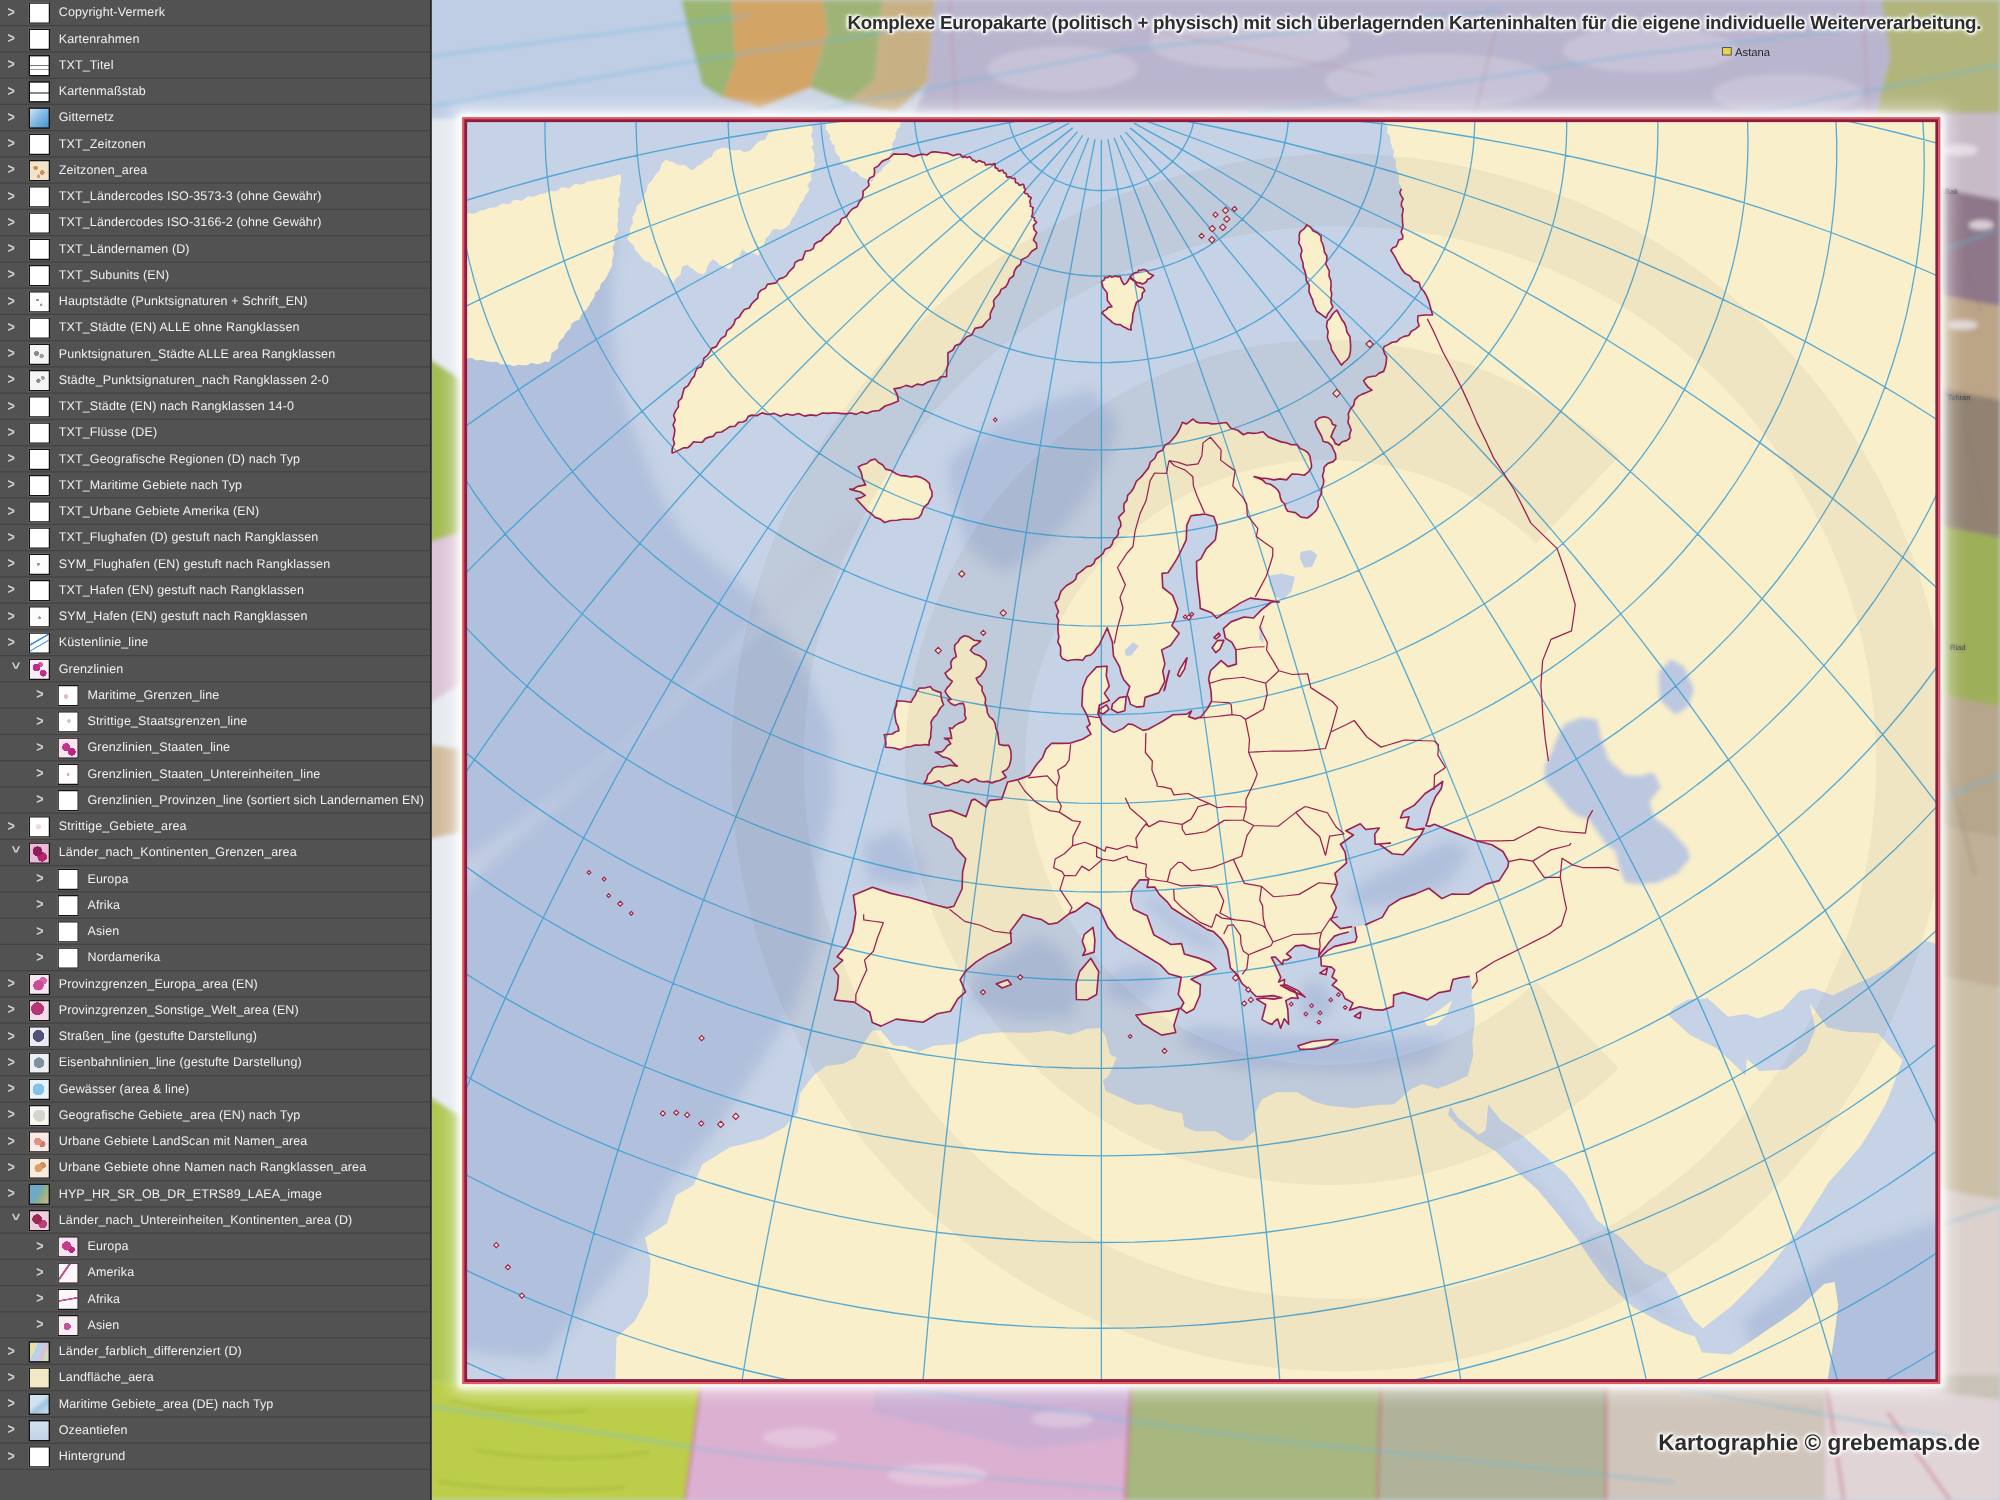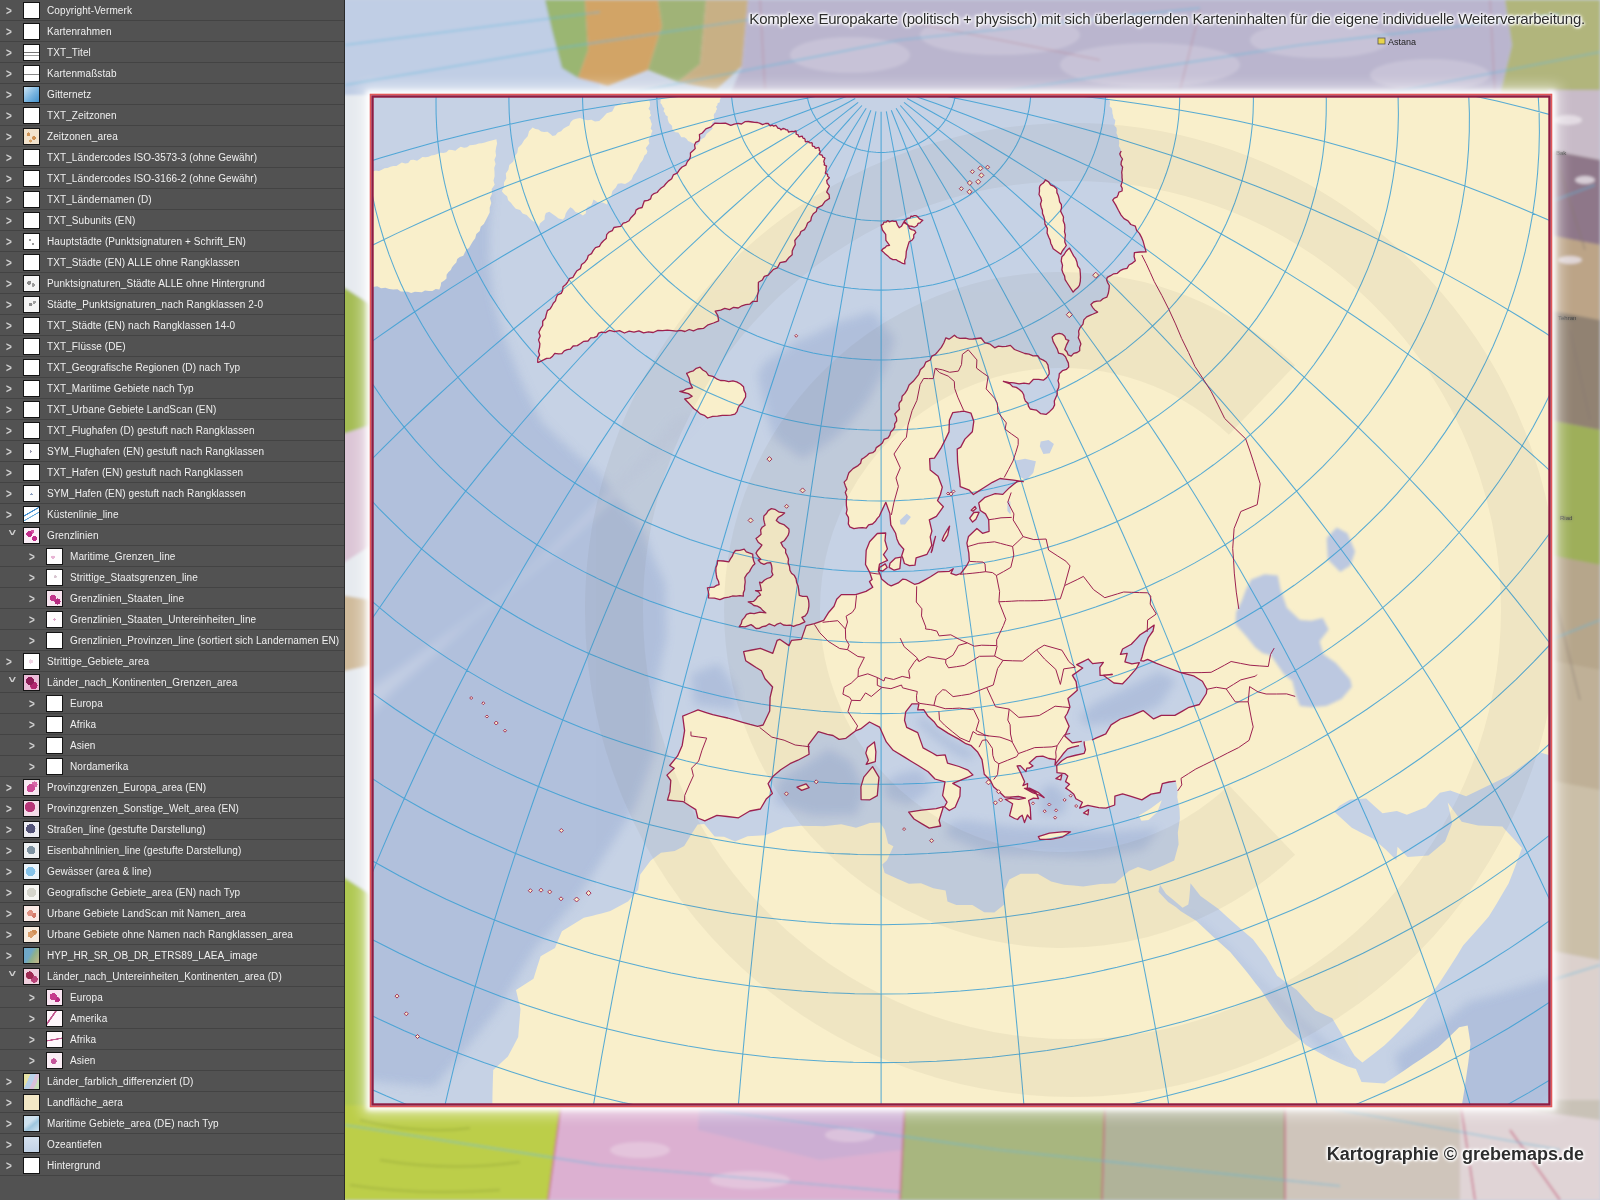--- a/index.html
+++ b/index.html
@@ -4,21 +4,21 @@
 html,body{width:1600px;height:1200px;overflow:hidden;font-family:"Liberation Sans",sans-serif;background:#525252}
 #stage{position:relative;width:1600px;height:1200px}
 #bgsvg{position:absolute;left:0;top:0}
 #panel{position:absolute;left:0;top:0;width:345px;height:1200px;background:#525252;border-right:1px solid #2a2a2a;z-index:5;overflow:hidden}
 .row{height:21px;display:flex;align-items:center;border-bottom:1px solid #434343;padding-left:6px}
 .row>span{flex:none}
 .ch{width:12px;color:#cfcfcf;font-size:10px;font-weight:700;transform:scaleY(1.2);display:inline-block}
 .chx{transform:rotate(90deg) scaleY(1.2)}
 .tb{width:17px;height:17px;border:1px solid #141414;display:inline-block;margin-left:5px;flex:none}
 .lb{color:#f0f0f0;font-size:10px;margin-left:7px;white-space:nowrap;letter-spacing:.1px}
-#title{position:absolute;top:10px;right:15px;z-index:6;font-size:15px;font-weight:400;color:#2d2d2d;letter-spacing:-0.2px;
+#title{position:absolute;top:10px;right:15px;z-index:6;font-size:15px;font-weight:700;color:#2d2d2d;letter-spacing:-0.2px;
  text-shadow:0 0 3px #fff,0 0 3px #fff,0 0 5px #fff,1px 1px 2px #fff,-1px -1px 2px #fff}
 #copyr{position:absolute;top:1144px;right:16px;z-index:6;font-size:18px;font-weight:700;color:#2d2d2d;
  text-shadow:0 0 3px #fff,0 0 3px #fff,0 0 5px #fff,1px 1px 2px #fff,-1px -1px 2px #fff}
 </style></head><body>
 <div id="stage">
 <svg id="bgsvg" width="1600" height="1200" viewBox="0 0 1600 1200">
 <defs>
 <clipPath id="mapclip">
           <rect x="372.5" y="96.5" width="1177" height="1008"></rect>
         </clipPath>
@@ -234,21 +234,21 @@
       <div class="row">
         <span style="width:0px"></span>
         <span class="ch">&gt;</span>
         <span class="tb" style="background:#fff"></span>
         <span class="lb">TXT_Städte (EN) ALLE ohne Rangklassen</span>
       </div>
       <div class="row">
         <span style="width:0px"></span>
         <span class="ch">&gt;</span>
         <span class="tb" style="background:radial-gradient(circle at 35% 45%,#8a8a8a 16%,transparent 17%),radial-gradient(circle at 62% 60%,#9a9a9a 13%,transparent 14%),#f4f4f4"></span>
-        <span class="lb">Punktsignaturen_Städte ALLE ohne Hintergrund</span>
+        <span class="lb">Punktsignaturen_Städte ALLE area Rangklassen</span>
       </div>
       <div class="row">
         <span style="width:0px"></span>
         <span class="ch">&gt;</span>
         <span class="tb" style="background:radial-gradient(circle at 45% 50%,#8a8a8a 15%,transparent 16%),radial-gradient(circle at 68% 35%,#a0a0a0 11%,transparent 12%),#f4f4f4"></span>
         <span class="lb">Städte_Punktsignaturen_nach Rangklassen 2-0</span>
       </div>
       <div class="row">
         <span style="width:0px"></span>
         <span class="ch">&gt;</span>
@@ -270,21 +270,21 @@
       <div class="row">
         <span style="width:0px"></span>
         <span class="ch">&gt;</span>
         <span class="tb" style="background:#fff"></span>
         <span class="lb">TXT_Maritime Gebiete nach Typ</span>
       </div>
       <div class="row">
         <span style="width:0px"></span>
         <span class="ch">&gt;</span>
         <span class="tb" style="background:#fff"></span>
-        <span class="lb">TXT_Urbane Gebiete LandScan (EN)</span>
+        <span class="lb">TXT_Urbane Gebiete Amerika (EN)</span>
       </div>
       <div class="row">
         <span style="width:0px"></span>
         <span class="ch">&gt;</span>
         <span class="tb" style="background:#fff"></span>
         <span class="lb">TXT_Flughafen (D) gestuft nach Rangklassen</span>
       </div>
       <div class="row">
         <span style="width:0px"></span>
         <span class="ch">&gt;</span>

